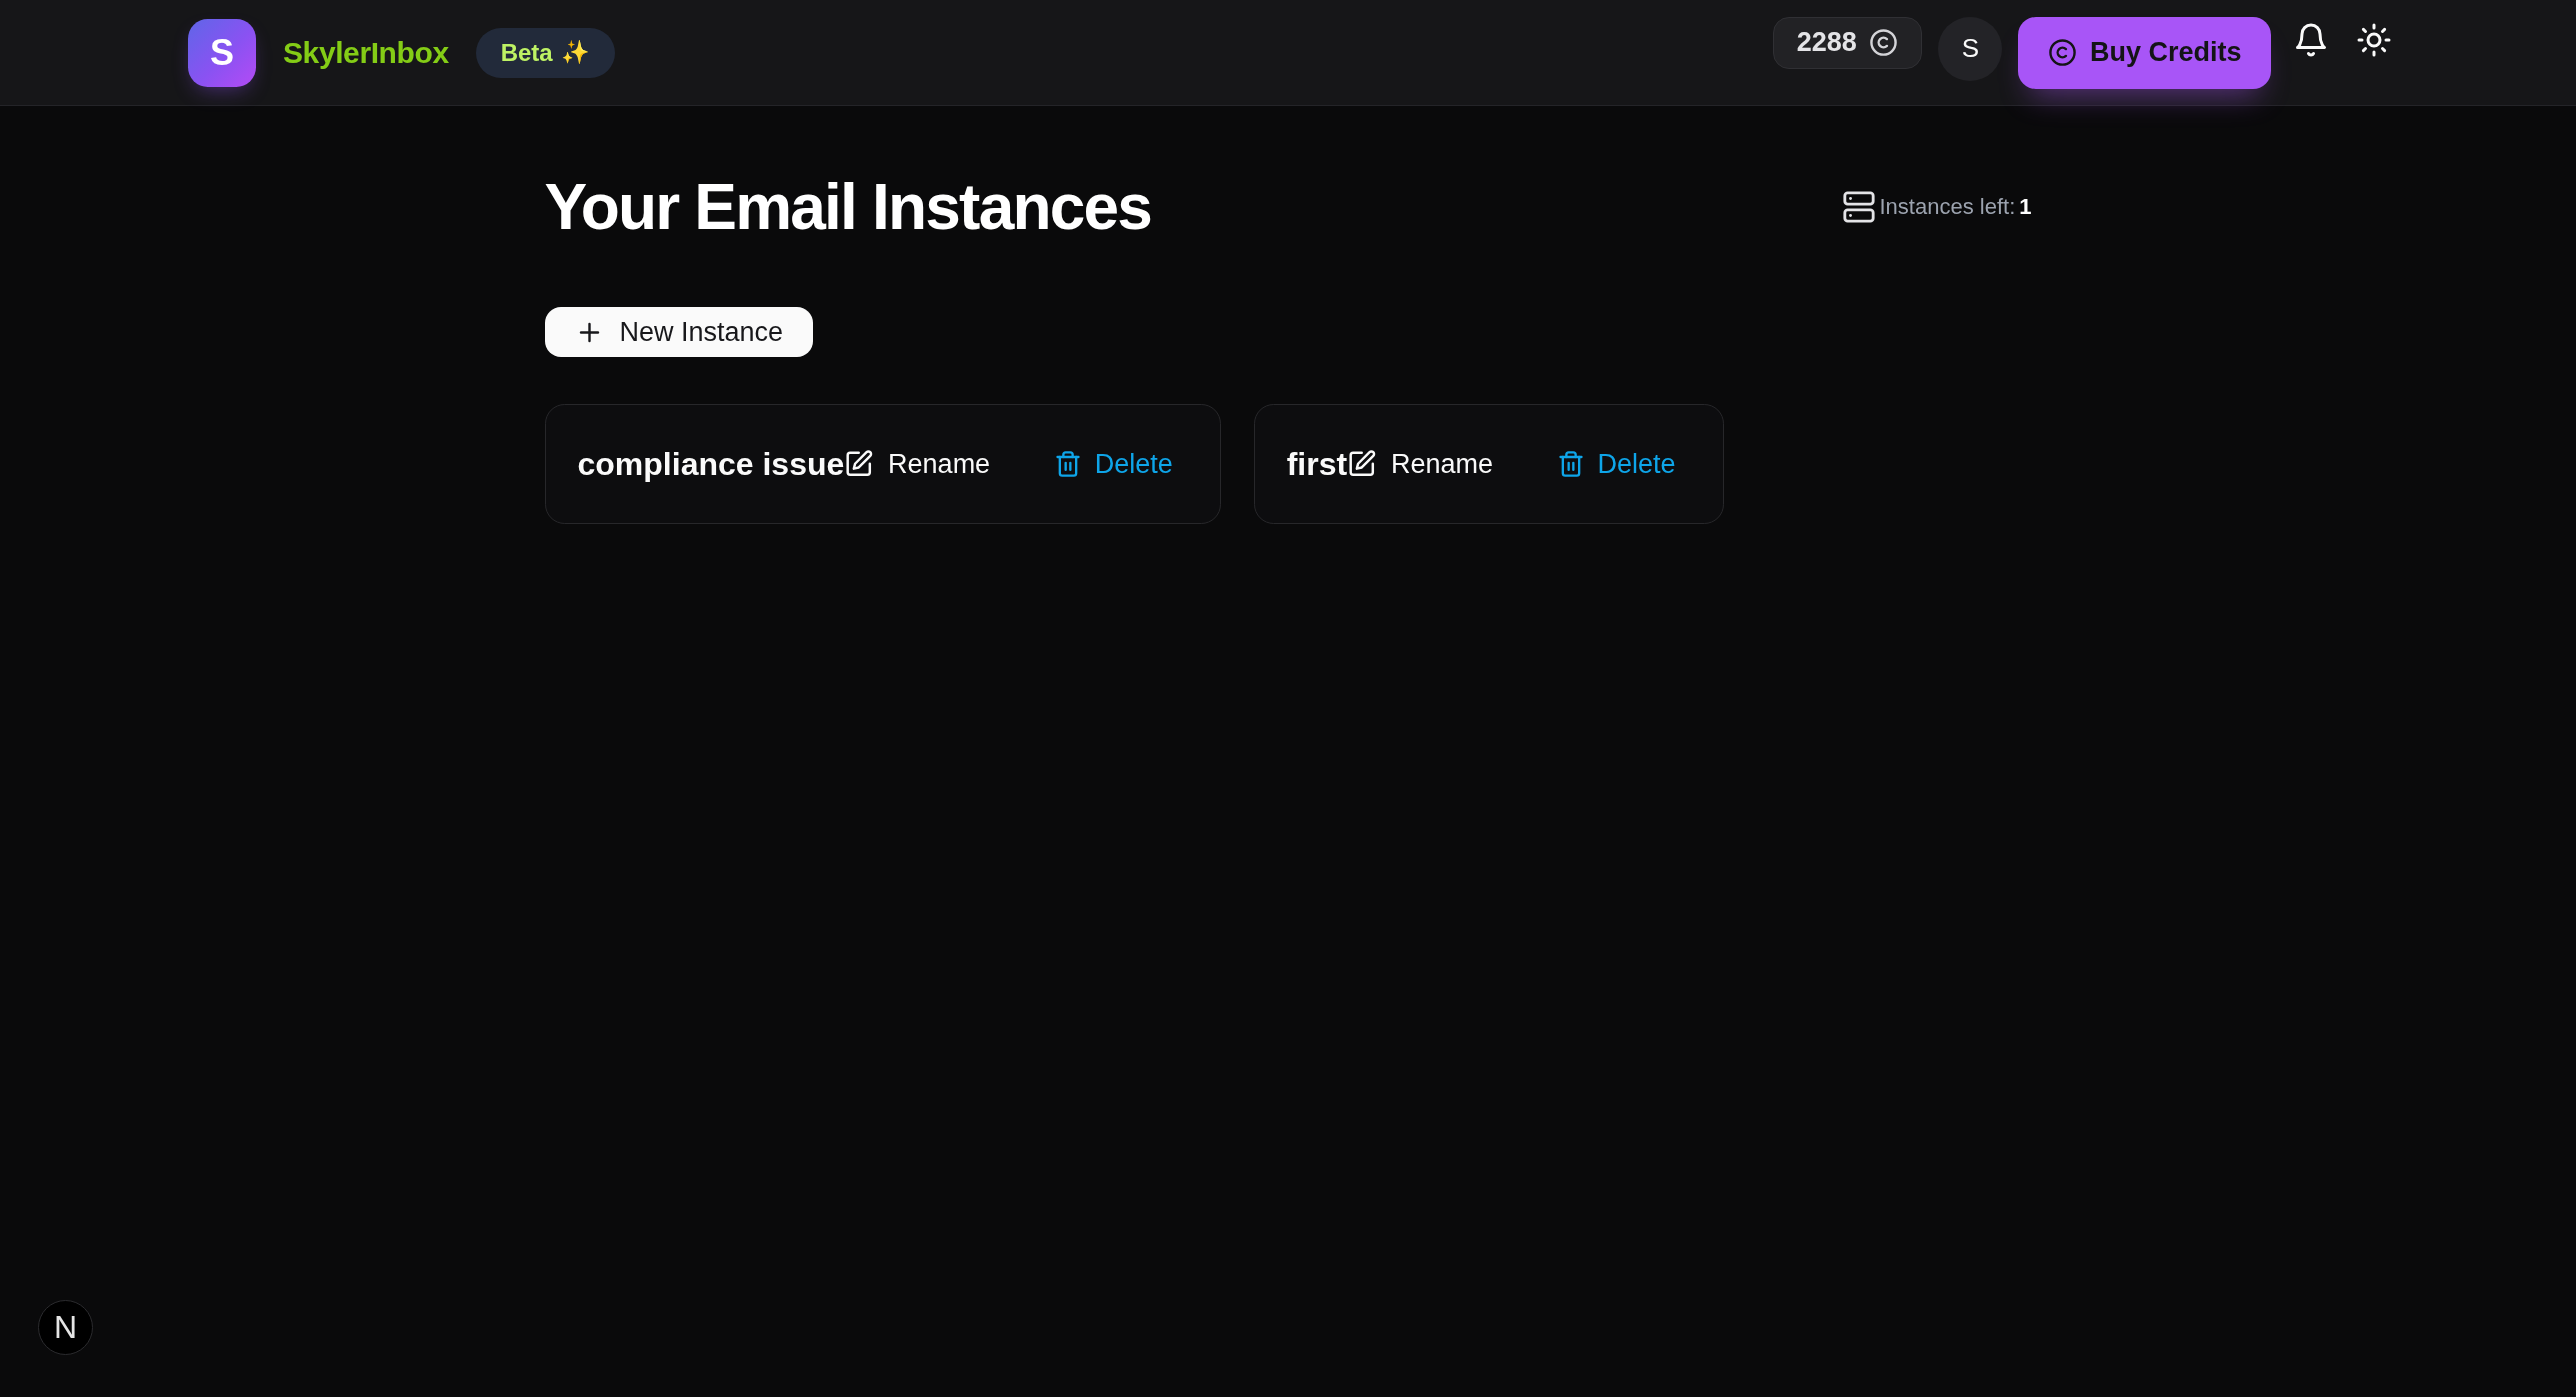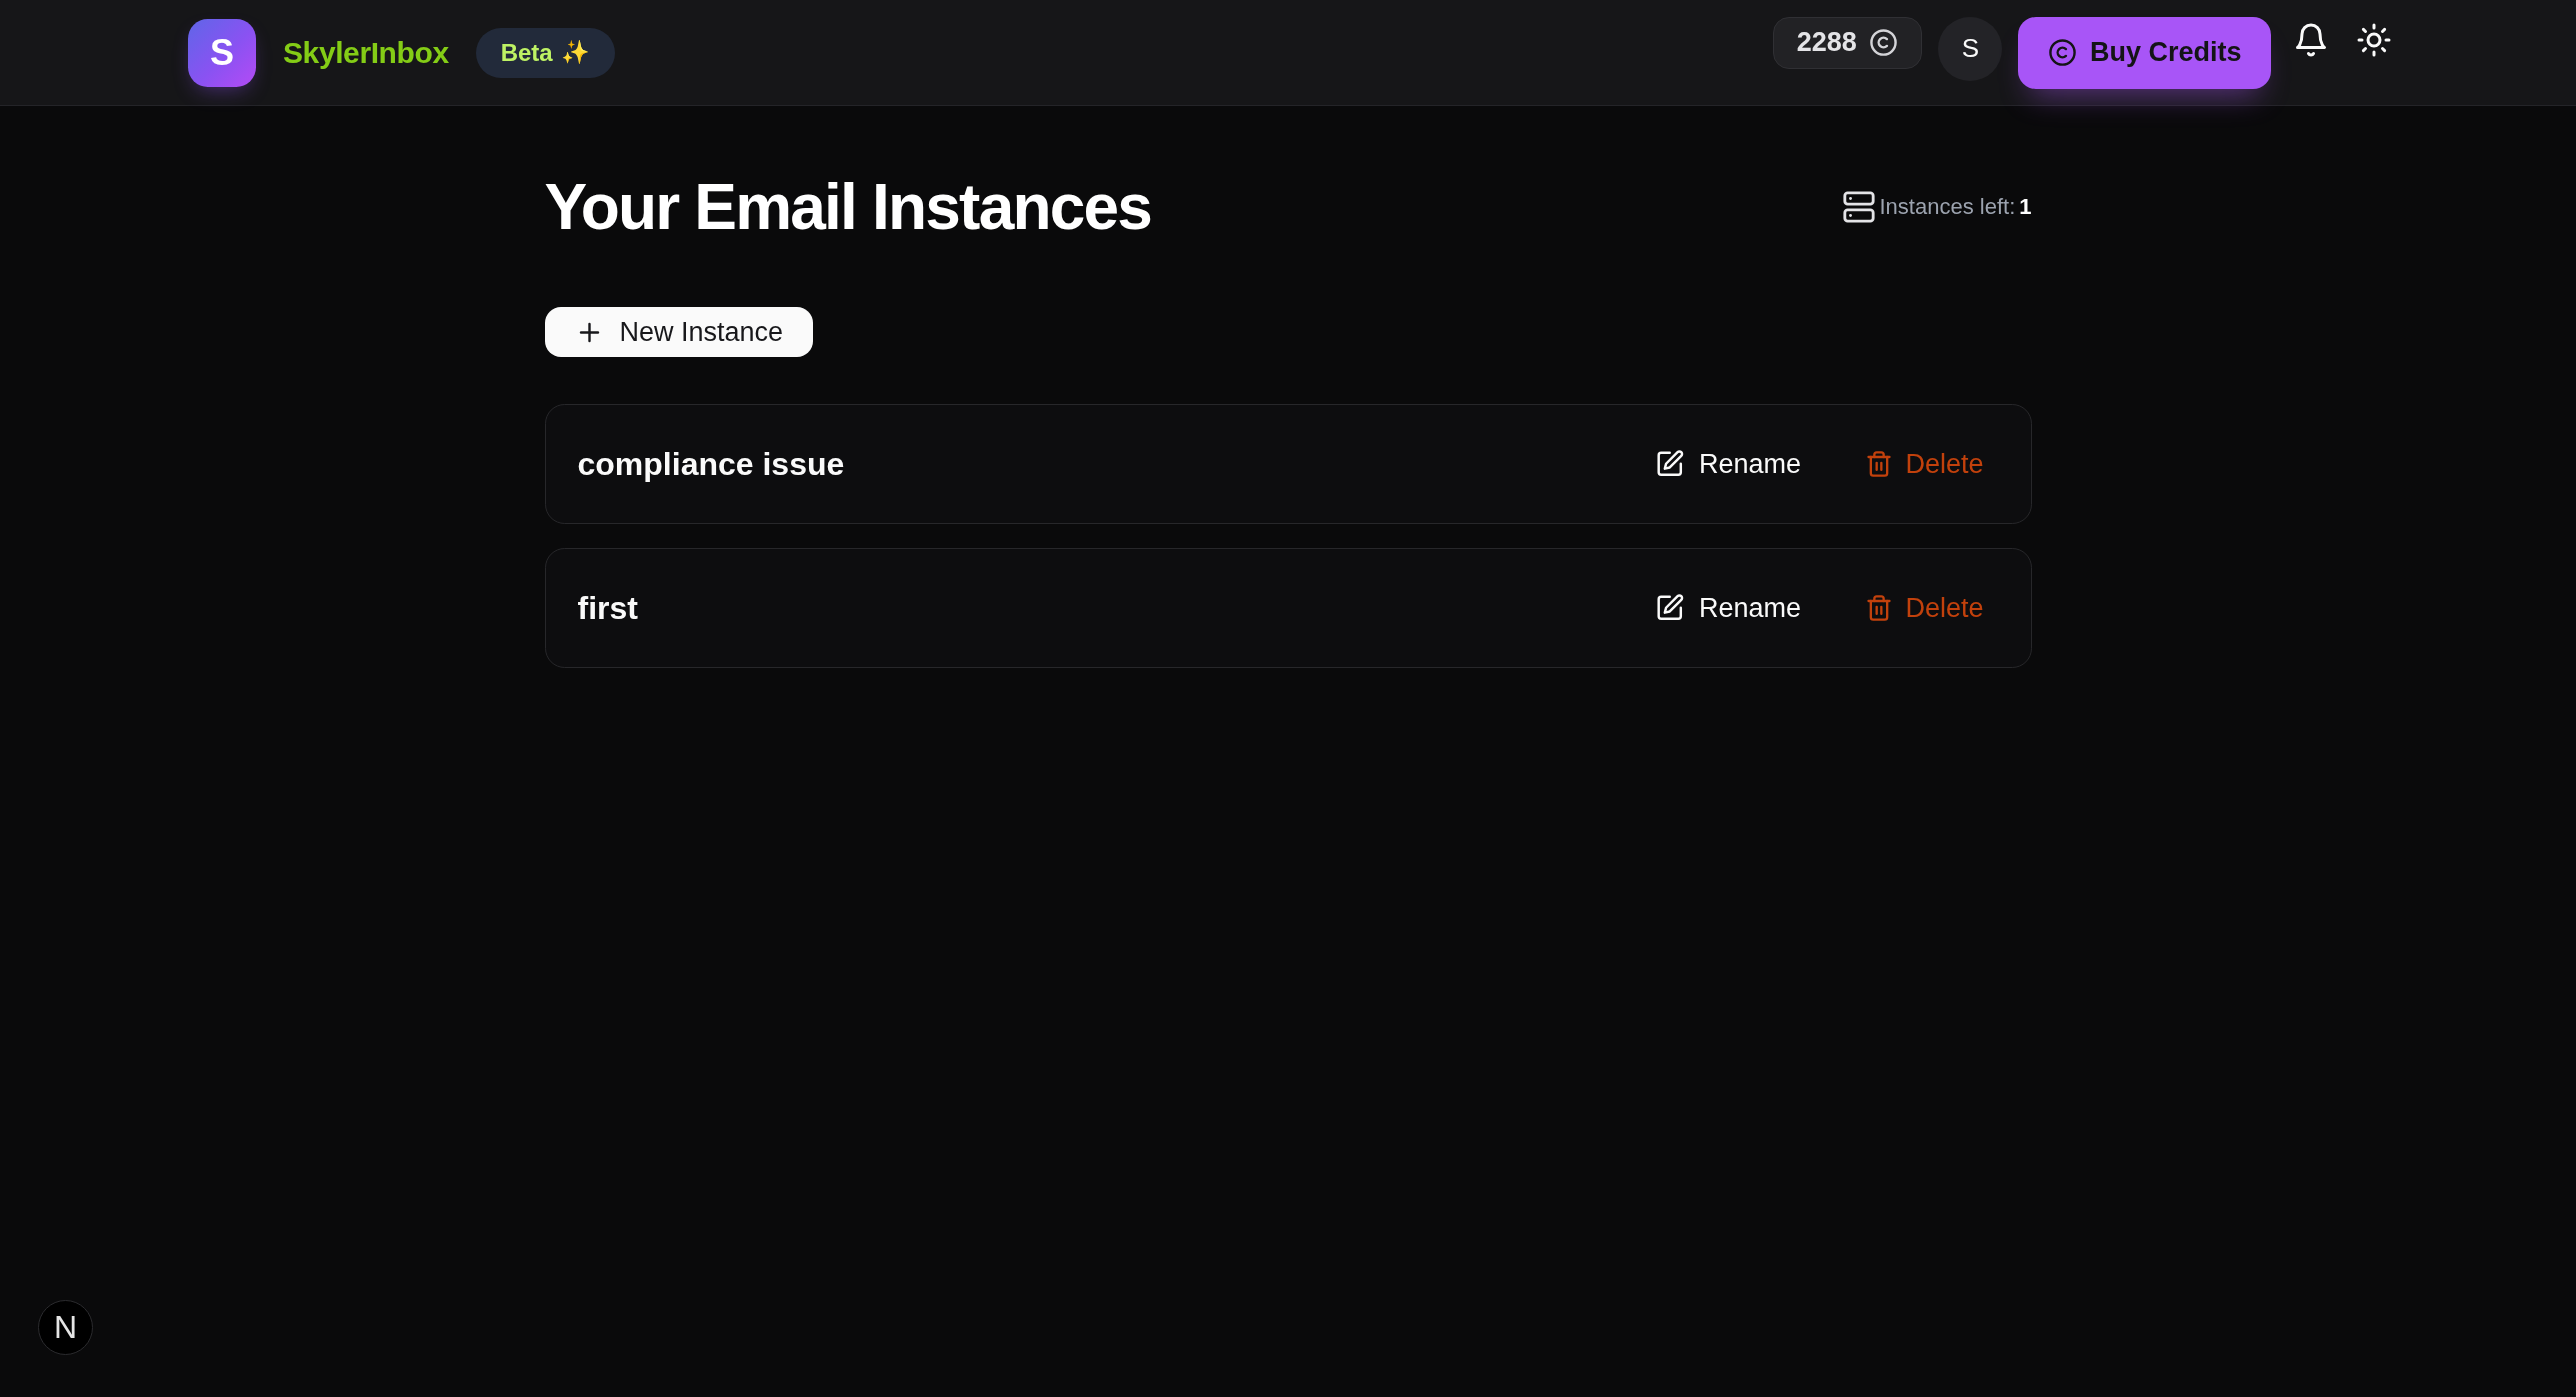--- a/index.html
+++ b/index.html
@@ -76,35 +76,35 @@
   .instances-left .count { color:#ffffff; font-weight:700; }
 
   .new-instance-btn {
     margin-top:63px; height:50px; padding:0 30px;
     border:none; border-radius:16px; background:#fafafa;
     display:inline-flex; align-items:center; gap:16px;
     font-family:inherit; font-size:27px; font-weight:500; color:#18181b;
     cursor:pointer;
   }
 
-  .cards { margin-top:47px; display:flex; flex-direction:column; gap:24px; }
+  .cards { margin-top:47px; display:flex; flex-direction:row; gap:33px; }
   .card {
     height:120px; border:0.9px solid #27272a; border-radius:19.7px;
     background:#0d0d0f;
     display:flex; align-items:center; justify-content:space-between;
     padding:0 47px 0 32px;
   }
   .card-title { font-size:32px; font-weight:700; color:#fafafa; }
   .card-actions { display:flex; gap:64px; }
   .rename-btn, .delete-btn {
     background:none; border:none; cursor:pointer; font-family:inherit;
     display:flex; align-items:center; font-size:27px;
   }
   .rename-btn { gap:14.3px; color:#fafafa; }
-  .delete-btn { gap:12.5px; color:#c2410c; }
+  .delete-btn { gap:12.5px; color:#0ea5e9; }
 
   
   .next-badge {
     position:absolute; left:38px; top:1300px;
     width:55px; height:55px; border-radius:50%;
     background:#000; border:1.8px solid #2b2b2e;
     display:flex; align-items:center; justify-content:center;
     color:#e5e5e5; font-size:32px; font-weight:400; cursor:pointer;
   }
   svg { flex-shrink:0; }

